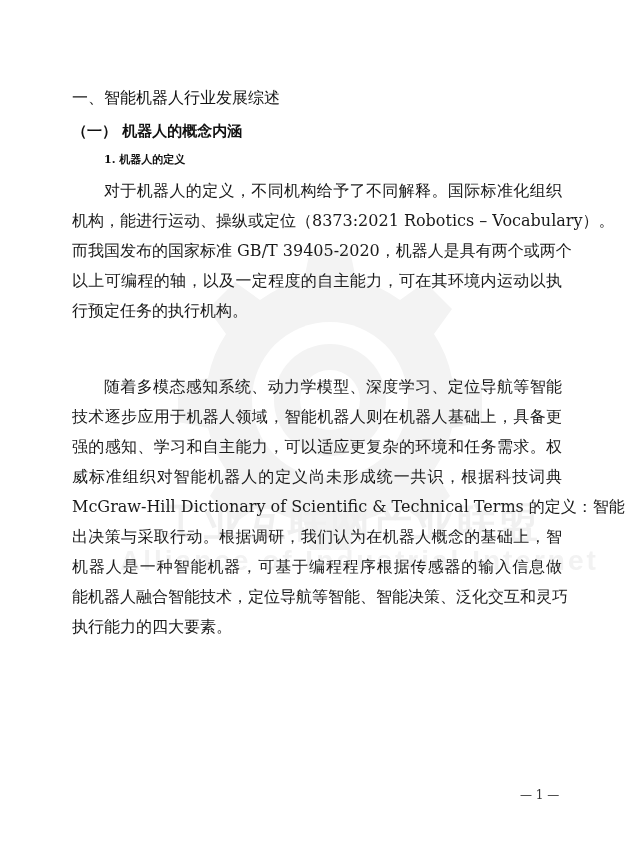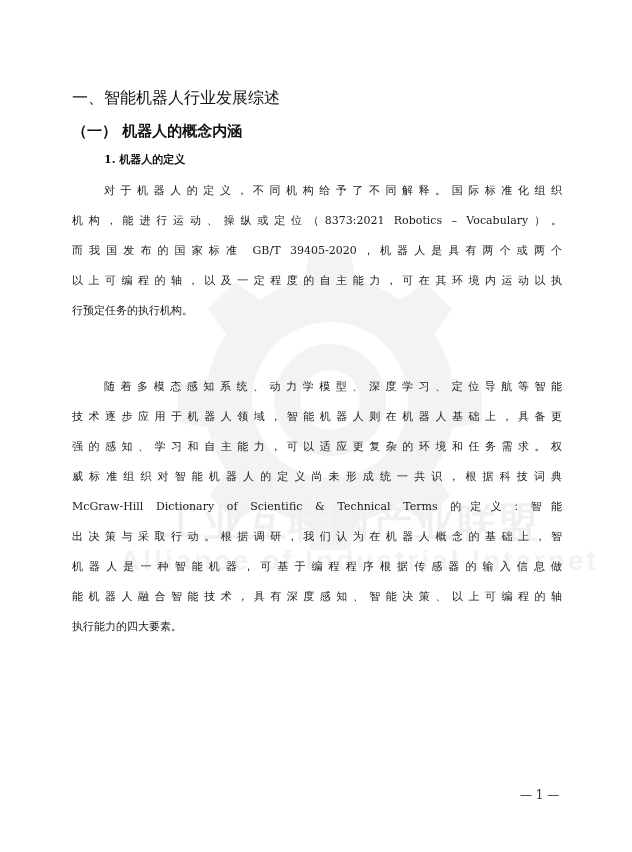--- a/index.html
+++ b/index.html
@@ -33,21 +33,21 @@
     .h2 {
       position: absolute; left: 72px; top: 122px;
       font-size: 15px; font-weight: bold; color: #111; white-space: nowrap;
     }
     .h3 {
       position: absolute; left: 104px; top: 152px;
       font-size: 11px; font-weight: bold; color: #111; white-space: nowrap;
     }
     .para {
       position: absolute; left: 72px; width: 490px;
-      font-size: 11px; line-height: 30px; color: #1a1a1a;
+      font-size: 16px; line-height: 30px; color: #1a1a1a;
     }
     .line { display: block; white-space: nowrap; text-align: justify; text-align-last: justify; height: 30px; }
     .line.last { text-align-last: left; }
     .line.indent { padding-left: 32px; }
     .p1 { top: 176px; }
     .p2 { top: 372px; }
     .page-num {
       position: absolute; left: 520px; top: 788px;
       font-size: 12px; color: #333; white-space: nowrap;
     }
@@ -82,18 +82,18 @@
   </div>
 
   <div class="para p2">
     <span class="line indent">随着多模态感知系统、动力学模型、深度学习、定位导航等智能</span>
     <span class="line">技术逐步应用于机器人领域，智能机器人则在机器人基础上，具备更</span>
     <span class="line">强的感知、学习和自主能力，可以适应更复杂的环境和任务需求。权</span>
     <span class="line">威标准组织对智能机器人的定义尚未形成统一共识，根据科技词典</span>
     <span class="line">McGraw-Hill Dictionary of Scientific &amp; Technical Terms 的定义：智能</span>
     <span class="line">出决策与采取行动。根据调研，我们认为在机器人概念的基础上，智</span>
     <span class="line">机器人是一种智能机器，可基于编程程序根据传感器的输入信息做</span>
-    <span class="line">能机器人融合智能技术，具有深度感知、智能决策、以上可编程的轴</span>
+    <span class="line">能机器人融合智能技术，定位导航等智能、智能决策、泛化交互和灵巧</span>
     <span class="line last">执行能力的四大要素。</span>
   </div>
 
   <div class="page-num">— 1 —</div>
 </div>
 
 </body></html>

